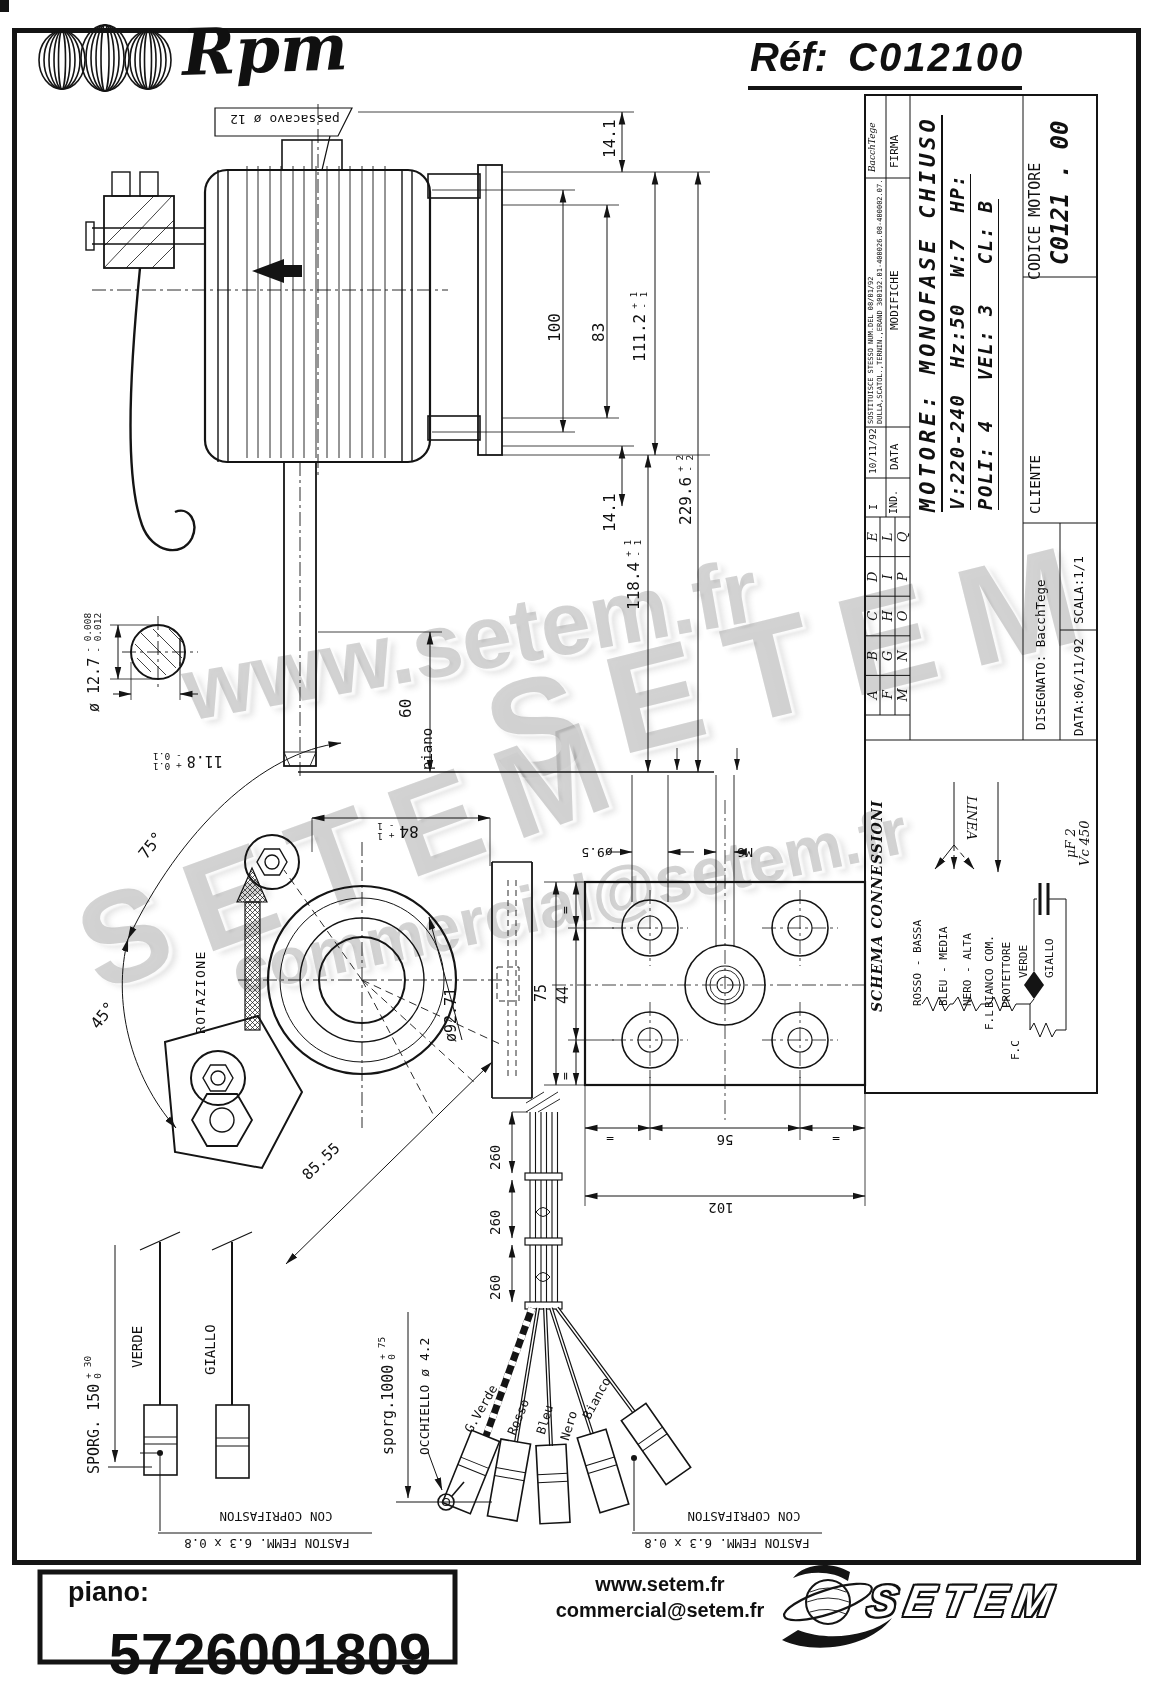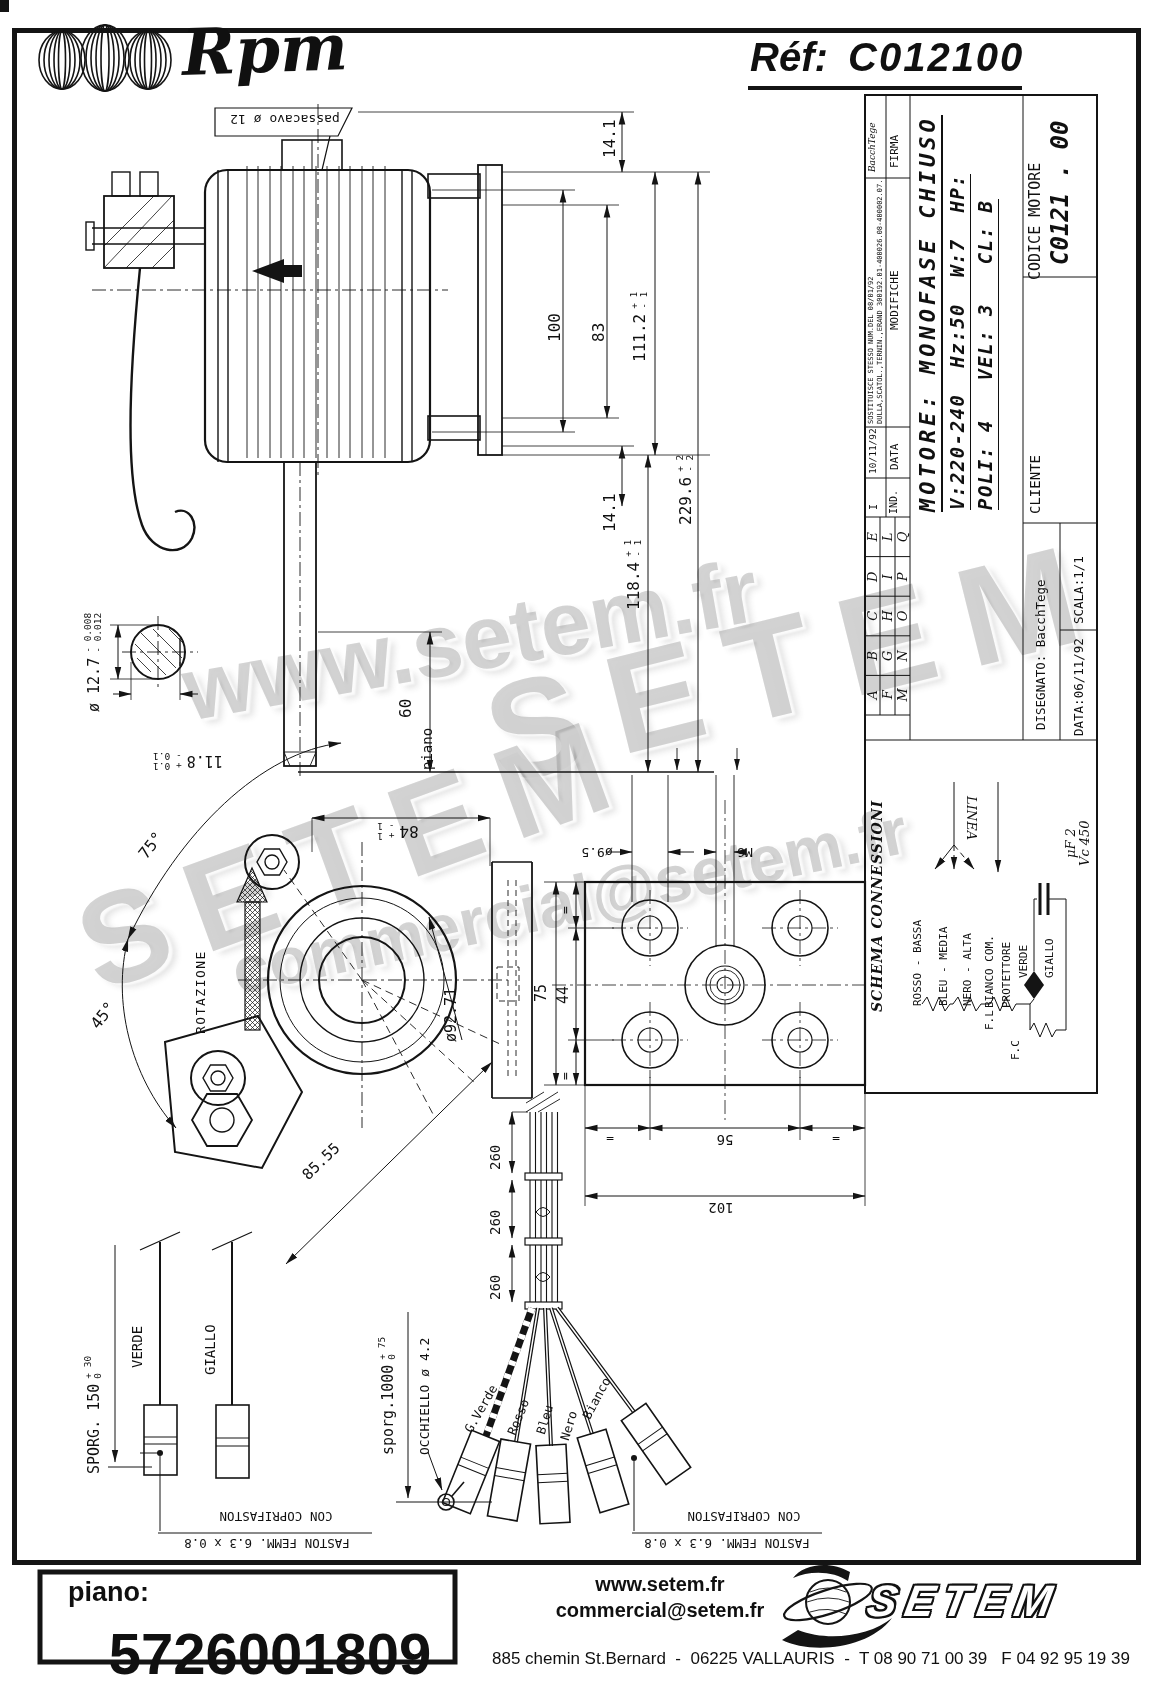--- a/index.html
+++ b/index.html
@@ -405,15 +405,14 @@
   <div class="t" style="left:558px;top:1438px;font-size:12.5px;transform:rotate(-73deg);transform-origin:0 0;">Nero</div>
   <div class="t" style="left:580px;top:1415px;font-size:12.5px;transform:rotate(-62deg);transform-origin:0 0;">Bianco</div>
   <div class="t r180" style="left:664px;top:1510px;width:160px;font-size:12.5px;">CON COPRIFASTON</div>
   <div class="t r180" style="left:618px;top:1537px;width:218px;font-size:12.5px;">FASTON FEMM. 6.3 x 0.8</div>
 
   <div class="t sans" style="left:68px;top:1578px;font-size:27px;font-weight:bold;">piano:</div>
   <div class="t sans" style="left:100px;top:1624px;width:340px;font-size:58px;font-weight:bold;text-align:center;">5726001809</div>
   <div class="t sans" style="left:580px;top:1574px;width:160px;font-size:20px;font-weight:bold;text-align:center;">www.setem.fr</div>
   <div class="t sans" style="left:555px;top:1600px;width:210px;font-size:20px;font-weight:bold;text-align:center;">commercial@setem.fr</div>
   <div class="t sans outline" style="left:868px;top:1578px;font-size:44px;font-style:italic;font-weight:bold;letter-spacing:8px;transform:skewX(-10deg);">SETEM</div>
-  <div class="t sans" style="left:492px;top:1650px;width:620px;font-size:17px;text-align:center;white-space:pre;">885 chemin St.Bernard  -  06225 VALLAURIS  -  T 08 90 71 00 39   F 04 92 95 19 39</div>
 
 </div>
 
 </body></html>

